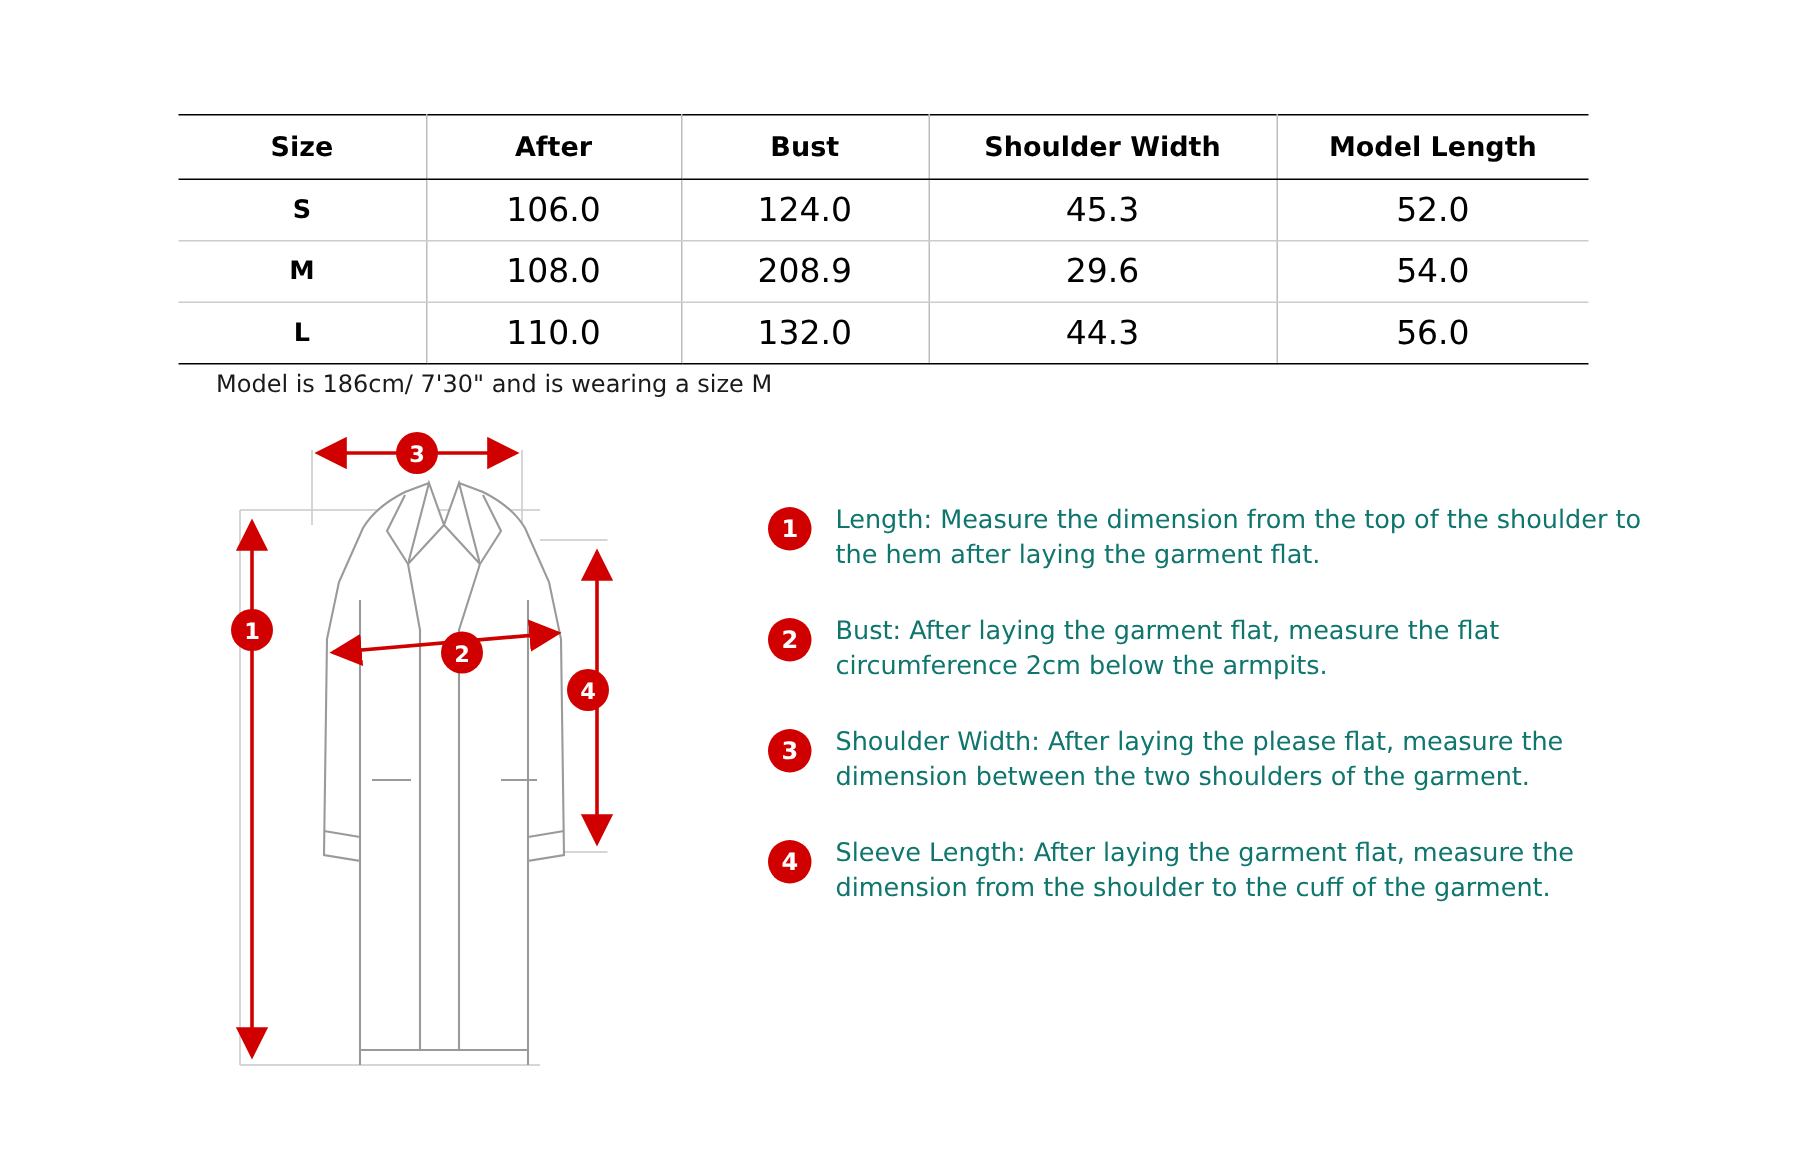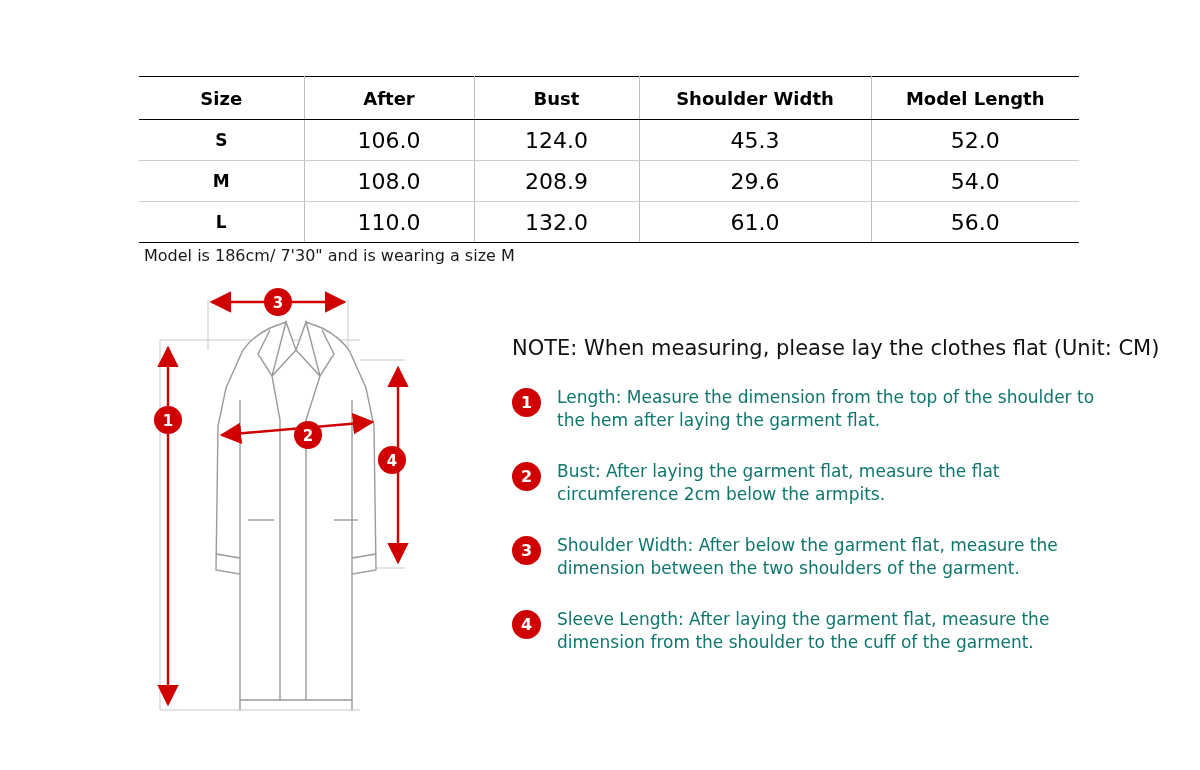--- a/index.html
+++ b/index.html
@@ -12,21 +12,21 @@
     height: 770px;
     position: relative;
     font-family: "DejaVu Sans", sans-serif;
     color: #000000;
     overflow: hidden;
   }
 
   
   .size-table {
     position: absolute;
-    left: 139px;
+    left: 119px;
     top: 76px;
     width: 940px;
     border-collapse: collapse;
     table-layout: fixed;
   }
   .size-table th,
   .size-table td {
     border-left: 1px solid #bdbdbd;
     border-right: 1px solid #bdbdbd;
     border-top: 1px solid #000000;
@@ -155,21 +155,21 @@
       <td>M</td>
       <td>108.0</td>
       <td>208.9</td>
       <td>29.6</td>
       <td>54.0</td>
     </tr>
     <tr>
       <td>L</td>
       <td>110.0</td>
       <td>132.0</td>
-      <td>61.0</td>
+      <td>44.3</td>
       <td>56.0</td>
     </tr>
   </tbody>
 </table>
 
 <div class="model-note">Model is 186cm/ 7'30" and is wearing a size M</div>
 
 <div class="diagram">
   <svg width="360" height="440" viewBox="0 0 360 440" xmlns="http://www.w3.org/2000/svg">
 
@@ -240,34 +240,33 @@
       </g>
       <g>
         <circle cx="262" cy="180" r="14" fill="#d00000"></circle>
         <text x="262" y="186" text-anchor="middle" font-family="DejaVu Sans, sans-serif" font-size="15" font-weight="bold" fill="#ffffff">4</text>
       </g>
     </g>
   </svg>
 </div>
 
 <div class="notes">
-  <div class="notes-title">NOTE: When measuring, please lay the clothes flat (Unit: CM)</div>
 
   <div class="note-row">
     <div class="note-badge">1</div>
     <div class="note-text">Length: Measure the dimension from the top of the shoulder to the hem after laying the garment flat.</div>
   </div>
 
   <div class="note-row">
     <div class="note-badge">2</div>
     <div class="note-text">Bust: After laying the garment flat, measure the flat circumference 2cm below the armpits.</div>
   </div>
 
   <div class="note-row">
     <div class="note-badge">3</div>
-    <div class="note-text">Shoulder Width: After below the garment flat, measure the dimension between the two shoulders of the garment.</div>
+    <div class="note-text">Shoulder Width: After laying the please flat, measure the dimension between the two shoulders of the garment.</div>
   </div>
 
   <div class="note-row">
     <div class="note-badge">4</div>
     <div class="note-text">Sleeve Length: After laying the garment flat, measure the dimension from the shoulder to the cuff of the garment.</div>
   </div>
 </div>
 
 </body></html>

